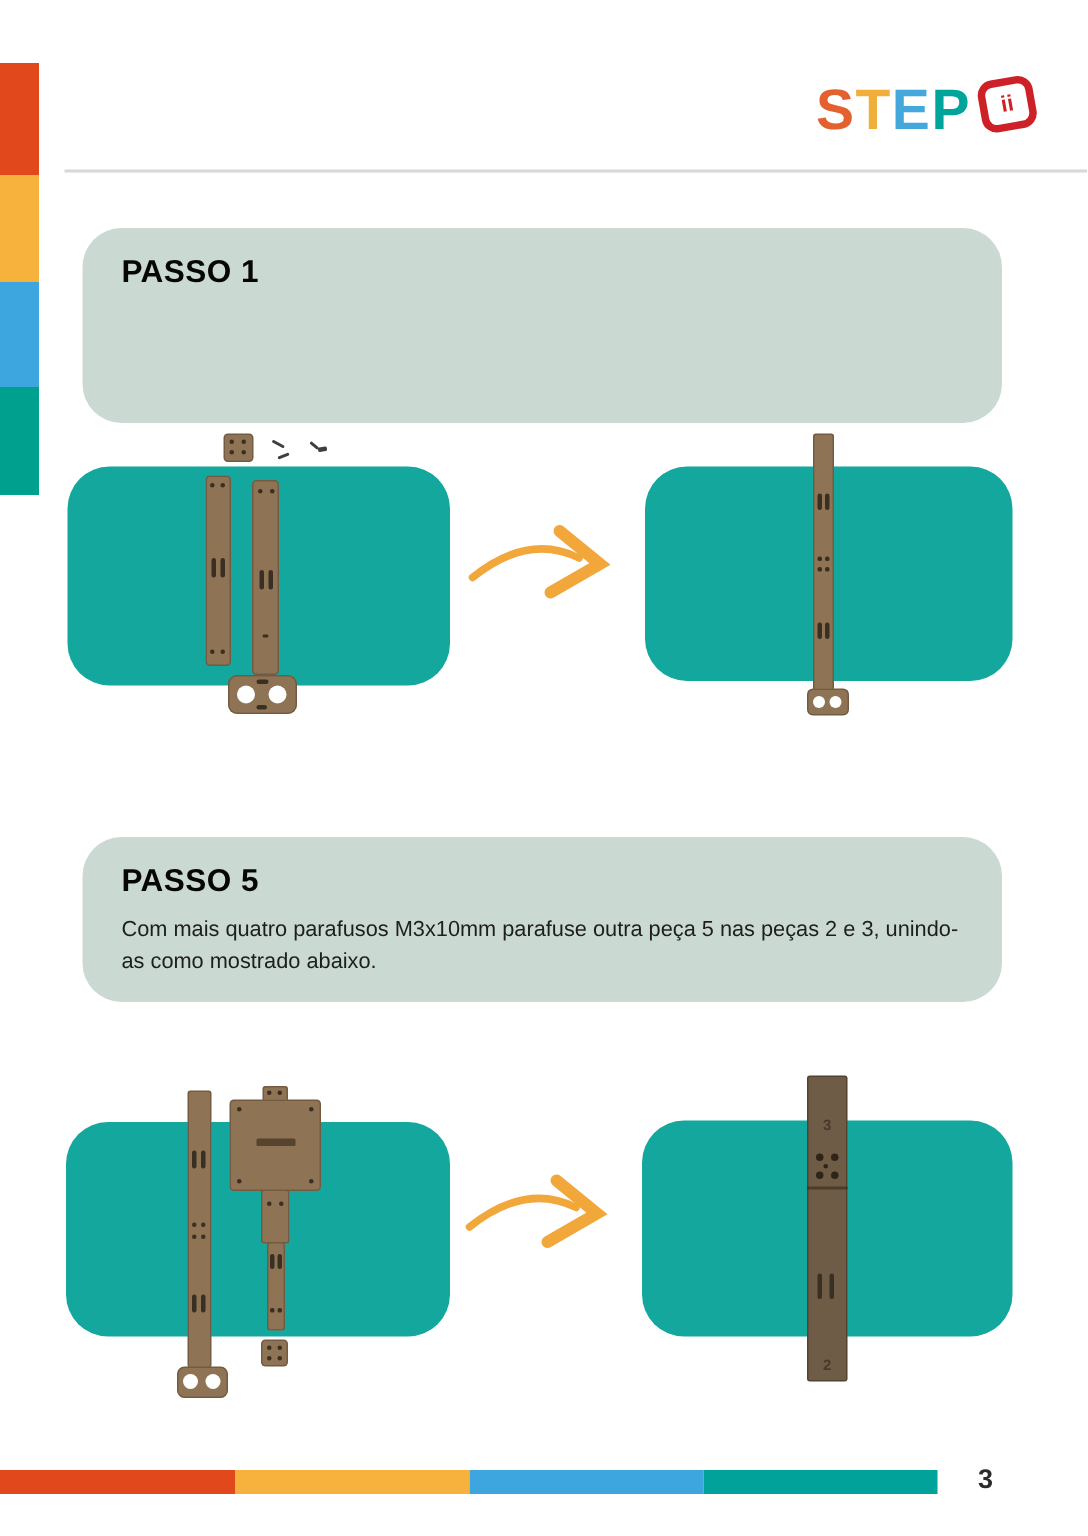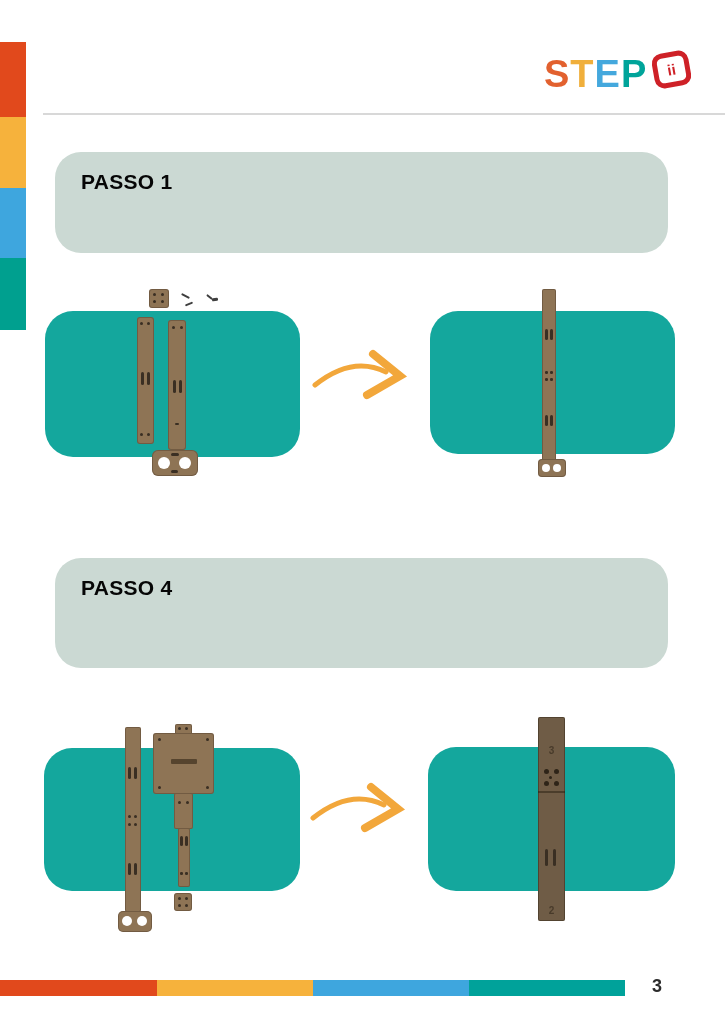--- a/index.html
+++ b/index.html
@@ -22,21 +22,21 @@
   .ltr-e{color:#44A8DD;}
   .ltr-p{color:#00A49A;}
   .logo-badge{width:27px;height:25px;border:5px solid #CE2127;border-radius:10px;
               transform:rotate(-10deg);margin-left:6px;margin-top:-2px;
               display:flex;align-items:center;justify-content:center;background:#fff;}
   .logo-badge span{color:#CE2127;font-weight:800;font-size:15px;line-height:15px;}
   .header-rule{position:absolute;left:43px;top:113px;width:682px;height:2px;background:#d8d8d8;}
 
   
   .instruction-box{position:absolute;left:55px;width:613px;background:#CBD9D3;border-radius:26px;}
-  .box-1{top:152px;height:101px;}
+  .box-1{top:152px;height:130px;}
   .box-2{top:558px;height:110px;}
   .instruction-box h2{margin:0;padding:18px 0 0 26px;font-size:21px;font-weight:800;color:#060606;letter-spacing:.3px;}
   .instruction-box p{margin:10px 0 0 26px;width:565px;font-size:14.5px;line-height:1.45;color:#1e1e1e;}
 
   
   .panel{position:absolute;background:#14A79D;border-radius:28px;}
   .mdf{position:absolute;background:#8E7455;box-shadow:inset 0 0 0 1px rgba(62,47,31,.35);}
   .mdf-dark{position:absolute;background:#6F5C46;box-shadow:inset 0 0 0 1px rgba(40,30,15,.4);}
   .hole{position:absolute;background:#3a2f23;border-radius:50%;}
   .slot{position:absolute;background:#3a2f23;border-radius:1.5px;}
@@ -136,21 +136,22 @@
     <div class="hole" style="left:8px;top:89px;width:2.5px;height:2.5px;"></div>
     <div class="slot" style="left:3px;top:126px;width:2.5px;height:11px;"></div>
     <div class="slot" style="left:8px;top:126px;width:2.5px;height:11px;"></div>
   </div>
   <div class="mdf" style="left:538px;top:459px;width:28px;height:18px;border-radius:4px;">
     <div class="whole" style="left:4px;top:5px;width:8px;height:8px;"></div>
     <div class="whole" style="left:15px;top:5px;width:8px;height:8px;"></div>
   </div>
 
   <div class="instruction-box box-2">
-    <h2>PASSO 4</h2>
+    <h2>PASSO 5</h2>
+    <p>Com mais quatro parafusos M3x10mm parafuse outra peça 5 nas peças 2 e 3, unindo-as como mostrado abaixo.</p>
   </div>
 
   <div class="panel" style="left:44px;top:748px;width:256px;height:143px;"></div>
 
   <div class="mdf" style="left:125px;top:727px;width:16px;height:185px;border-radius:2px;">
     <div class="slot" style="left:3px;top:40px;width:3px;height:12px;"></div>
     <div class="slot" style="left:9px;top:40px;width:3px;height:12px;"></div>
     <div class="hole" style="left:3px;top:88px;width:3px;height:3px;"></div>
     <div class="hole" style="left:9px;top:88px;width:3px;height:3px;"></div>
     <div class="hole" style="left:3px;top:96px;width:3px;height:3px;"></div>

